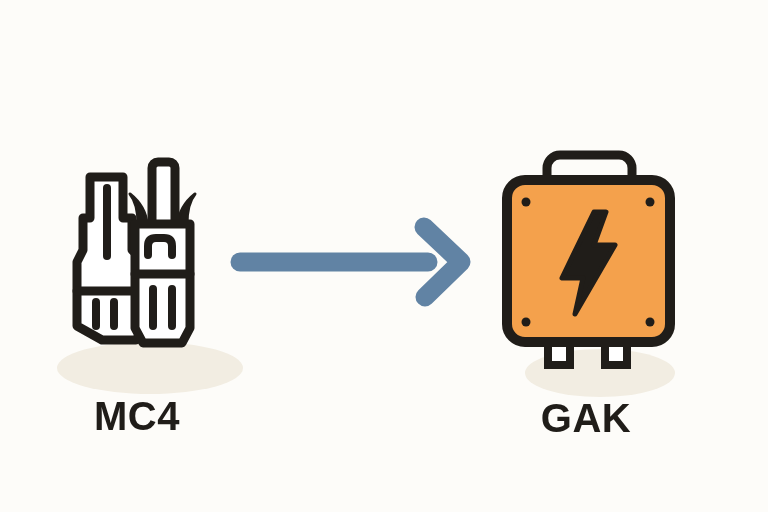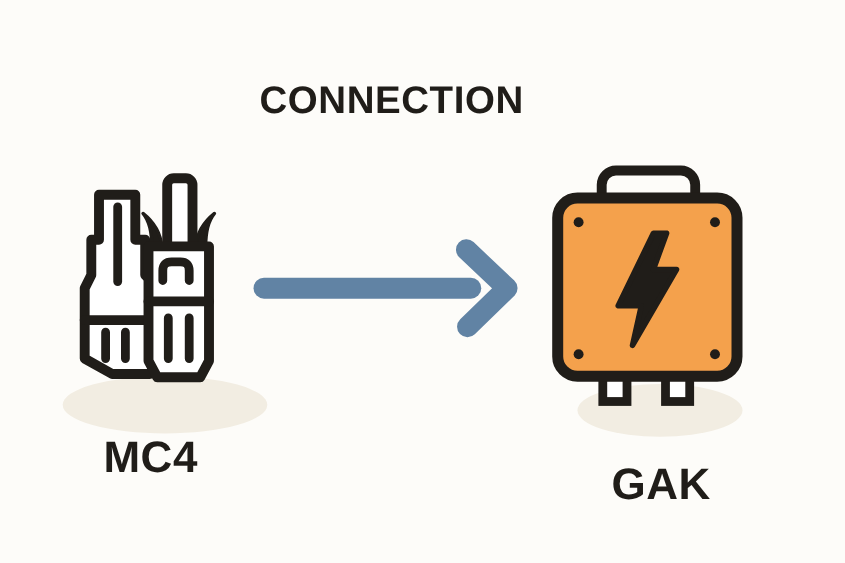--- a/index.html
+++ b/index.html
@@ -36,38 +36,37 @@
 
   .icon-mc4{position:absolute;left:62px;top:150px;width:150px;height:230px;}
   .icon-arrow{position:absolute;left:228px;top:215px;width:250px;height:95px;}
   .icon-gak{position:absolute;left:500px;top:150px;width:176px;height:226px;}
 
   .label{
     position:absolute;width:160px;text-align:center;
     font-size:40px;font-weight:700;letter-spacing:0.5px;color:var(--ink);
   }
   .label-mc4{left:57px;top:394px;}
-  .label-gak{left:521px;top:396px;margin-top:23px;}
+  .label-gak{left:506px;top:396px;}
 
   
   .ink-outline-white{fill:var(--icon-fill-white);stroke:var(--ink);stroke-width:9;stroke-linejoin:round;}
   .ink-line{fill:none;stroke:var(--ink);stroke-linecap:round;stroke-linejoin:round;}
   .ink-solid{fill:var(--ink);stroke:var(--ink);stroke-linejoin:round;}
   .arrow-stroke{fill:none;stroke:var(--arrow-blue);stroke-linecap:round;stroke-linejoin:round;}
   .gak-box{fill:var(--box-orange);stroke:var(--ink);stroke-width:10;stroke-linejoin:round;}
   .gak-handle{fill:none;stroke:var(--ink);stroke-width:9;}
   .gak-leg{fill:var(--icon-fill-white);stroke:var(--ink);stroke-width:8;}
 </style>
 </head>
 <body>
 
 <div class="canvas">
 
   <div class="title">
-    <div>CONNECTION</div>
   </div>
 
   <div class="shadow shadow-mc4"></div>
   <div class="shadow shadow-gak"></div>
 
   <svg class="icon-mc4" viewBox="0 0 150 230" aria-hidden="true">
 
     <g>
       <path class="ink-outline-white" d="M 28,27 H 61 V 68 H 70 V 100 L 83,112 V 176 L 74,190 H 40 L 15,176 V 112 L 21,100 V 68 H 28 Z"></path>
       <path class="ink-line" stroke-width="8" d="M 45,38 V 106"></path>

